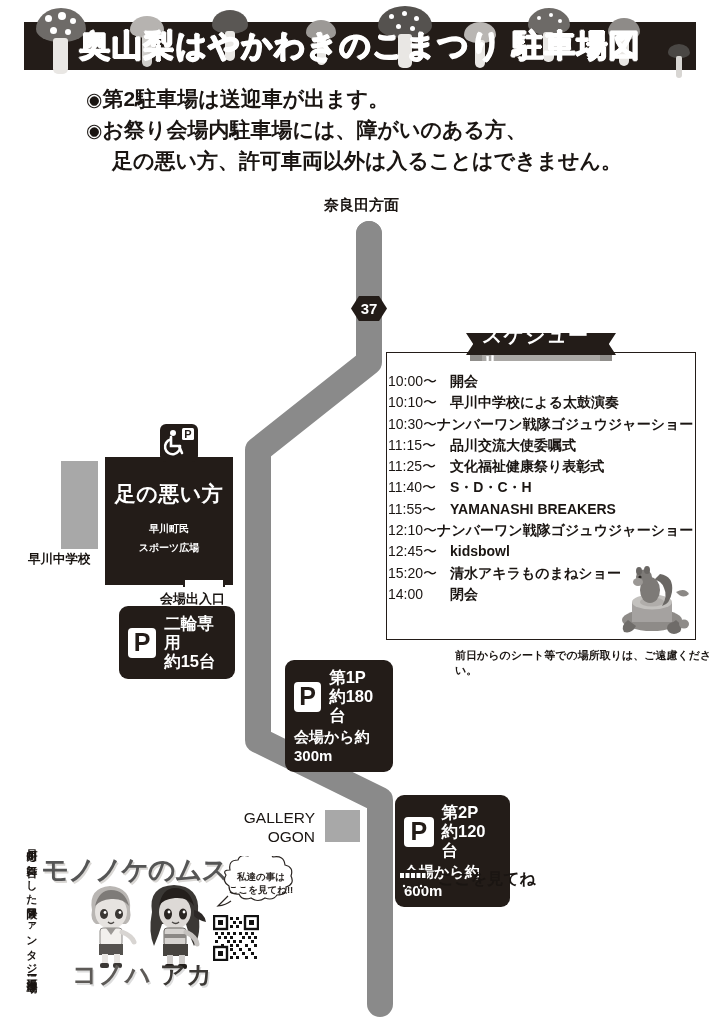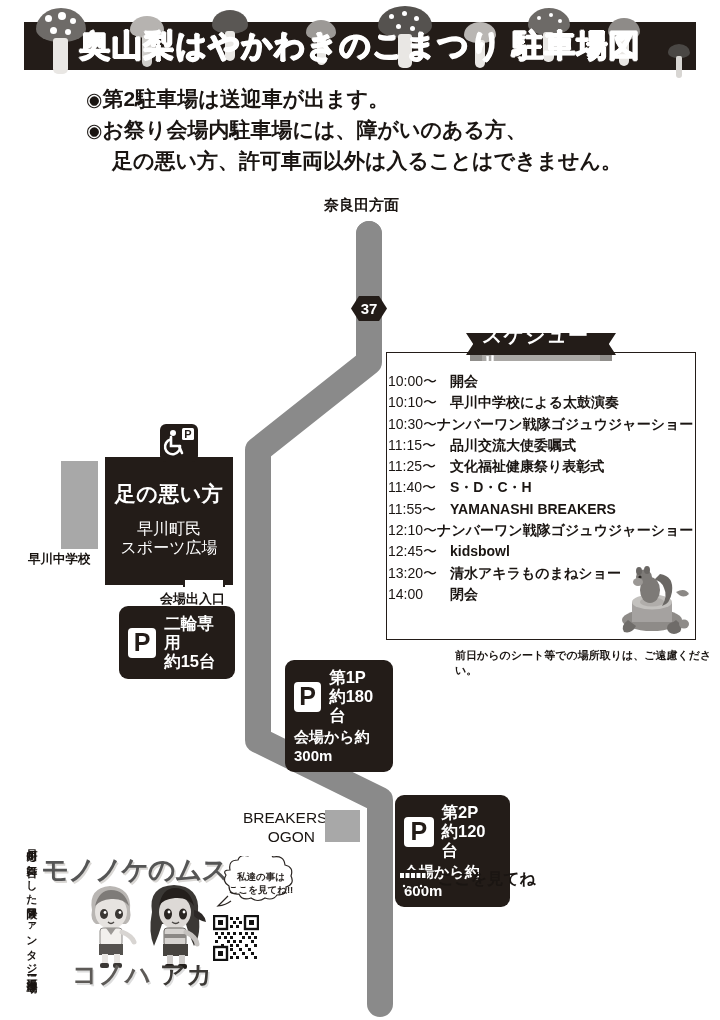--- a/index.html
+++ b/index.html
@@ -36,21 +36,21 @@
 
   #naradata{left:324px;top:196px;font-size:15px;font-weight:bold;}
 
   
   #school-rect{left:61px;top:461px;width:37px;height:88px;background:#a8a8a8;}
   #school-label{left:28px;top:551px;font-size:12.5px;font-weight:bold;}
   #venue-rect{left:105px;top:457px;width:128px;height:128px;background:#231c18;}
   #venue-title{left:105px;top:480px;width:128px;text-align:center;color:#fff;
       font-size:21px;font-weight:bold;letter-spacing:0.5px;}
   #venue-sub{left:105px;top:519px;width:128px;text-align:center;color:#fff;
-      font-size:16px;font-weight:normal;line-height:19px;}
+      font-size:10px;font-weight:bold;line-height:19px;}
   #venue-notch{left:183px;top:578px;width:42px;height:9px;background:#fff;border:2px solid #231c18;border-bottom:none;box-sizing:border-box;}
   #entrance-label{left:160px;top:590px;font-size:13px;font-weight:bold;}
 
   
   #acc-icon{left:160px;top:424px;width:38px;height:38px;background:#231c18;border-radius:6px;}
   #acc-icon svg{position:absolute;left:0;top:0;}
 
   
   .pbadge{background:#231c18;border-radius:9px;color:#fff;}
   .prow{display:flex;align-items:center;}
@@ -313,21 +313,21 @@
     </div>
   <div class="srow">
       <span class="stime">12:10〜</span>
       <span class="sev">ナンバーワン戦隊ゴジュウジャーショー</span>
     </div>
   <div class="srow">
       <span class="stime">12:45〜</span>
       <span class="sev">kidsbowl</span>
     </div>
   <div class="srow">
-      <span class="stime">13:20〜</span>
+      <span class="stime">15:20〜</span>
       <span class="sev">清水アキラものまねショー</span>
     </div>
   <div class="srow">
       <span class="stime">14:00</span>
       <span class="sev">閉会</span>
     </div>
 </div>
 
 <div class="abs" id="squirrel">
   <svg width="84" height="78" viewBox="0 0 84 78">
@@ -346,21 +346,21 @@
     <ellipse cx="28" cy="24" rx="5" ry="4" fill="#9b9895"></ellipse>
     <path d="M66,34 q9,-5 13,2 q-6,6 -13,-2 Z" fill="#8b8885"></path>
     <ellipse cx="64" cy="70" rx="7" ry="6" fill="#6f6c69"></ellipse>
     <ellipse cx="74" cy="66" rx="5" ry="4.5" fill="#8e8b88"></ellipse>
   </svg>
 </div>
 
 <div class="abs" id="sched-note">前日からのシート等での場所取りは、ご遠慮ください。</div>
 
 <div class="abs" id="gallery-label">
-  <div>BREAKERS</div>
+  <div>GALLERY</div>
   <div>OGON</div>
 </div>
 <div class="abs" id="gallery-rect"></div>
 
 <div class="abs" id="promo-vtext">早川町を舞台にした冒険ファンタジー漫画登場!!</div>
 
 <div class="abs" id="manga-logo">モノノケのムスメ</div>
 
 <div class="chibi" style="left:78px;top:880px;width:70px;height:90px;">
   <svg width="70" height="90" viewBox="0 0 70 90">

